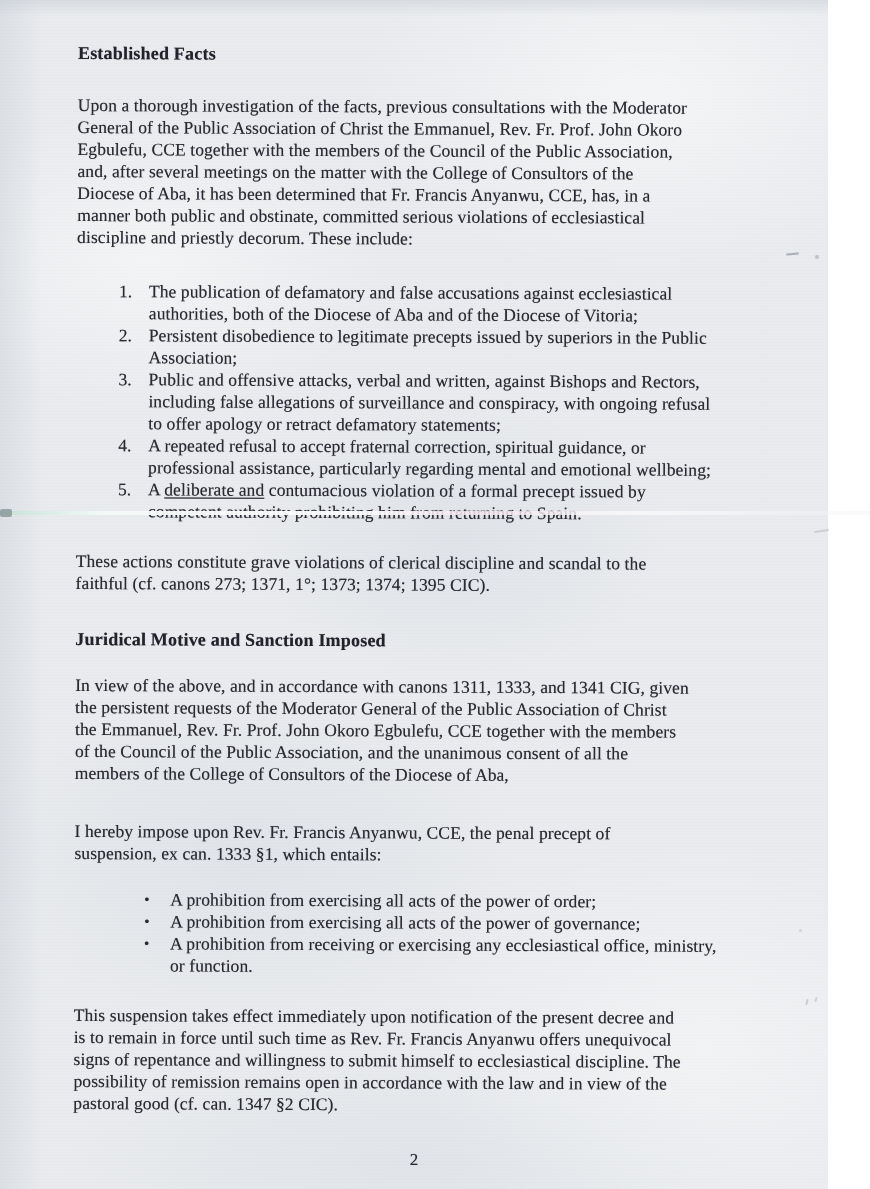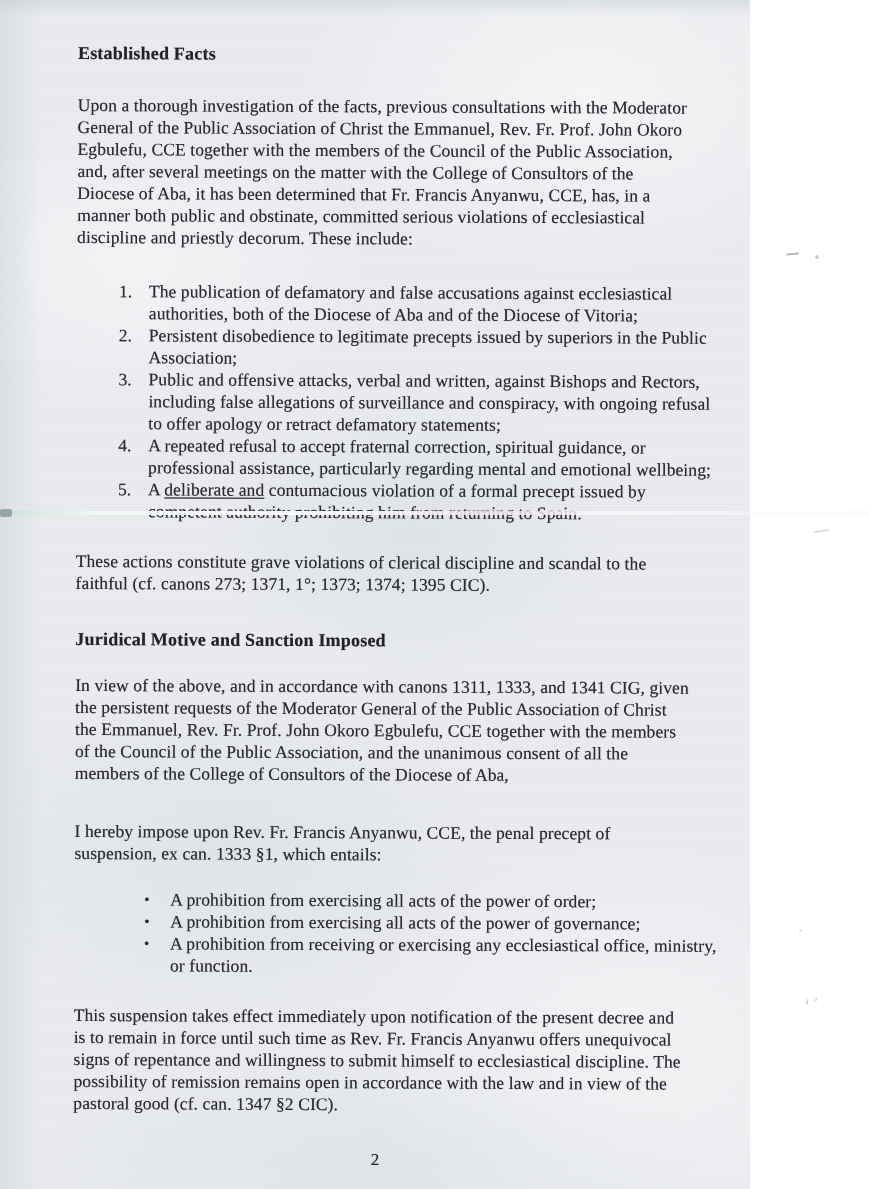--- a/index.html
+++ b/index.html
@@ -1,21 +1,21 @@
 <!DOCTYPE html>
 <html><head>
 <meta charset="utf-8">
 <style>
   html,body{margin:0;padding:0;}
   body{
     width:870px;height:1189px;overflow:hidden;
     font-family:"Liberation Serif","DejaVu Serif",serif;
   }
   .paper{
-    position:relative;width:750px;height:1189px;
+    position:relative;width:828px;height:1189px;
     background-color:#e9ebee;
     background-image:
       linear-gradient(180deg, rgba(186,193,201,0.35), rgba(186,193,201,0) 16px),
       linear-gradient(90deg, rgba(188,195,204,0.30), rgba(188,195,204,0) 42px),
       radial-gradient(ellipse 340px 220px at 18% 22%, rgba(255,255,255,0.45), rgba(255,255,255,0) 70%),
       radial-gradient(ellipse 420px 260px at 78% 8%, rgba(255,255,255,0.5), rgba(255,255,255,0) 70%),
       radial-gradient(ellipse 300px 200px at 55% 45%, rgba(205,211,219,0.35), rgba(205,211,219,0) 70%),
       radial-gradient(ellipse 380px 240px at 30% 72%, rgba(203,209,217,0.30), rgba(203,209,217,0) 70%),
       radial-gradient(ellipse 420px 300px at 85% 88%, rgba(255,255,255,0.40), rgba(255,255,255,0) 70%),
       radial-gradient(ellipse 500px 160px at 50% 98%, rgba(208,214,221,0.35), rgba(208,214,221,0) 70%),

